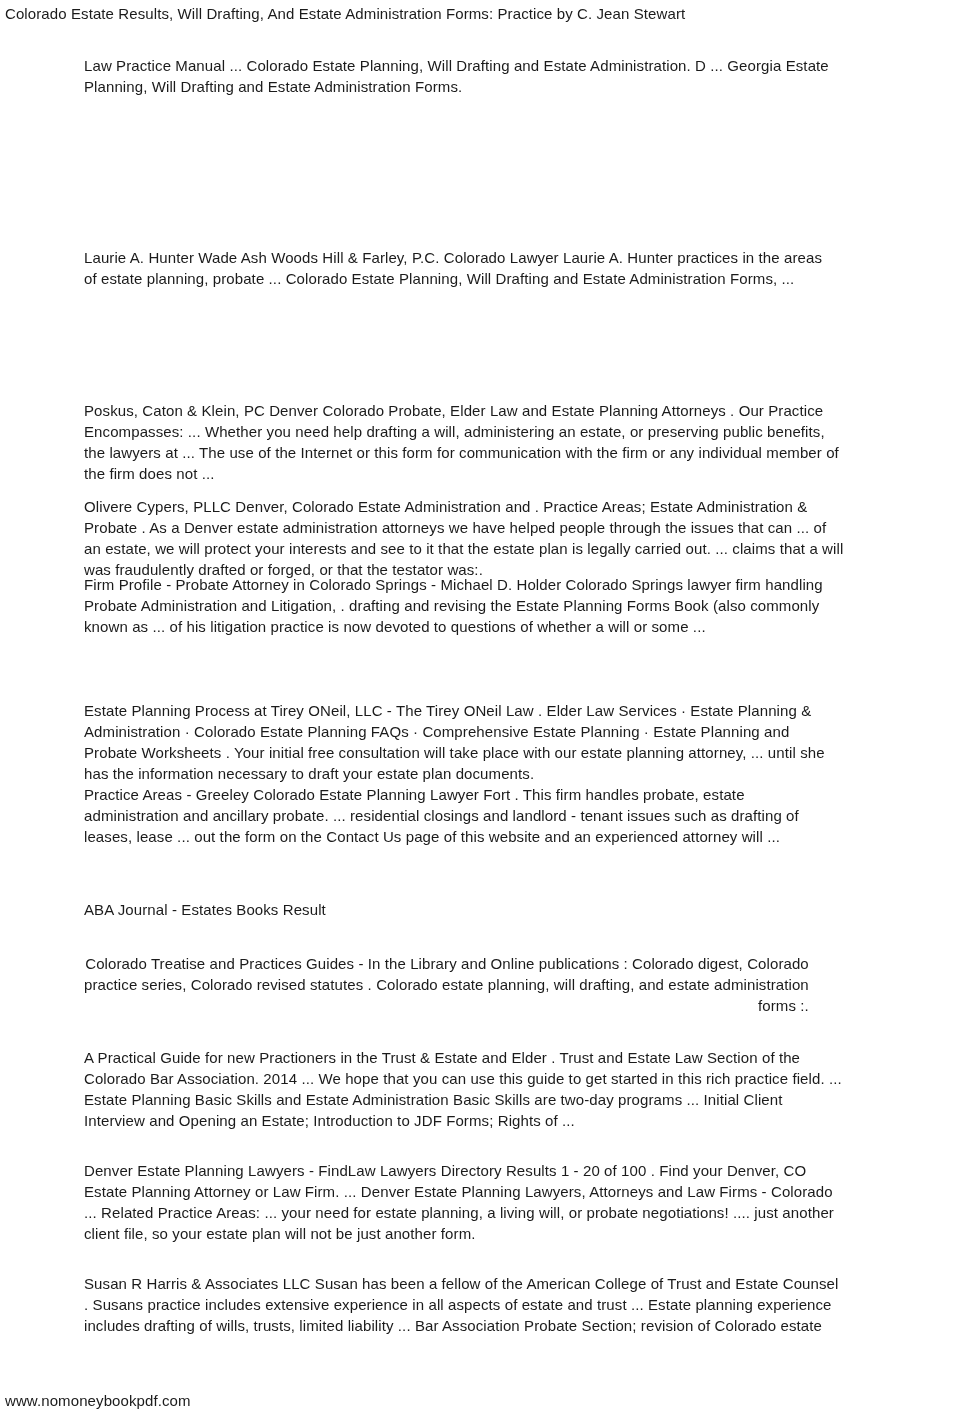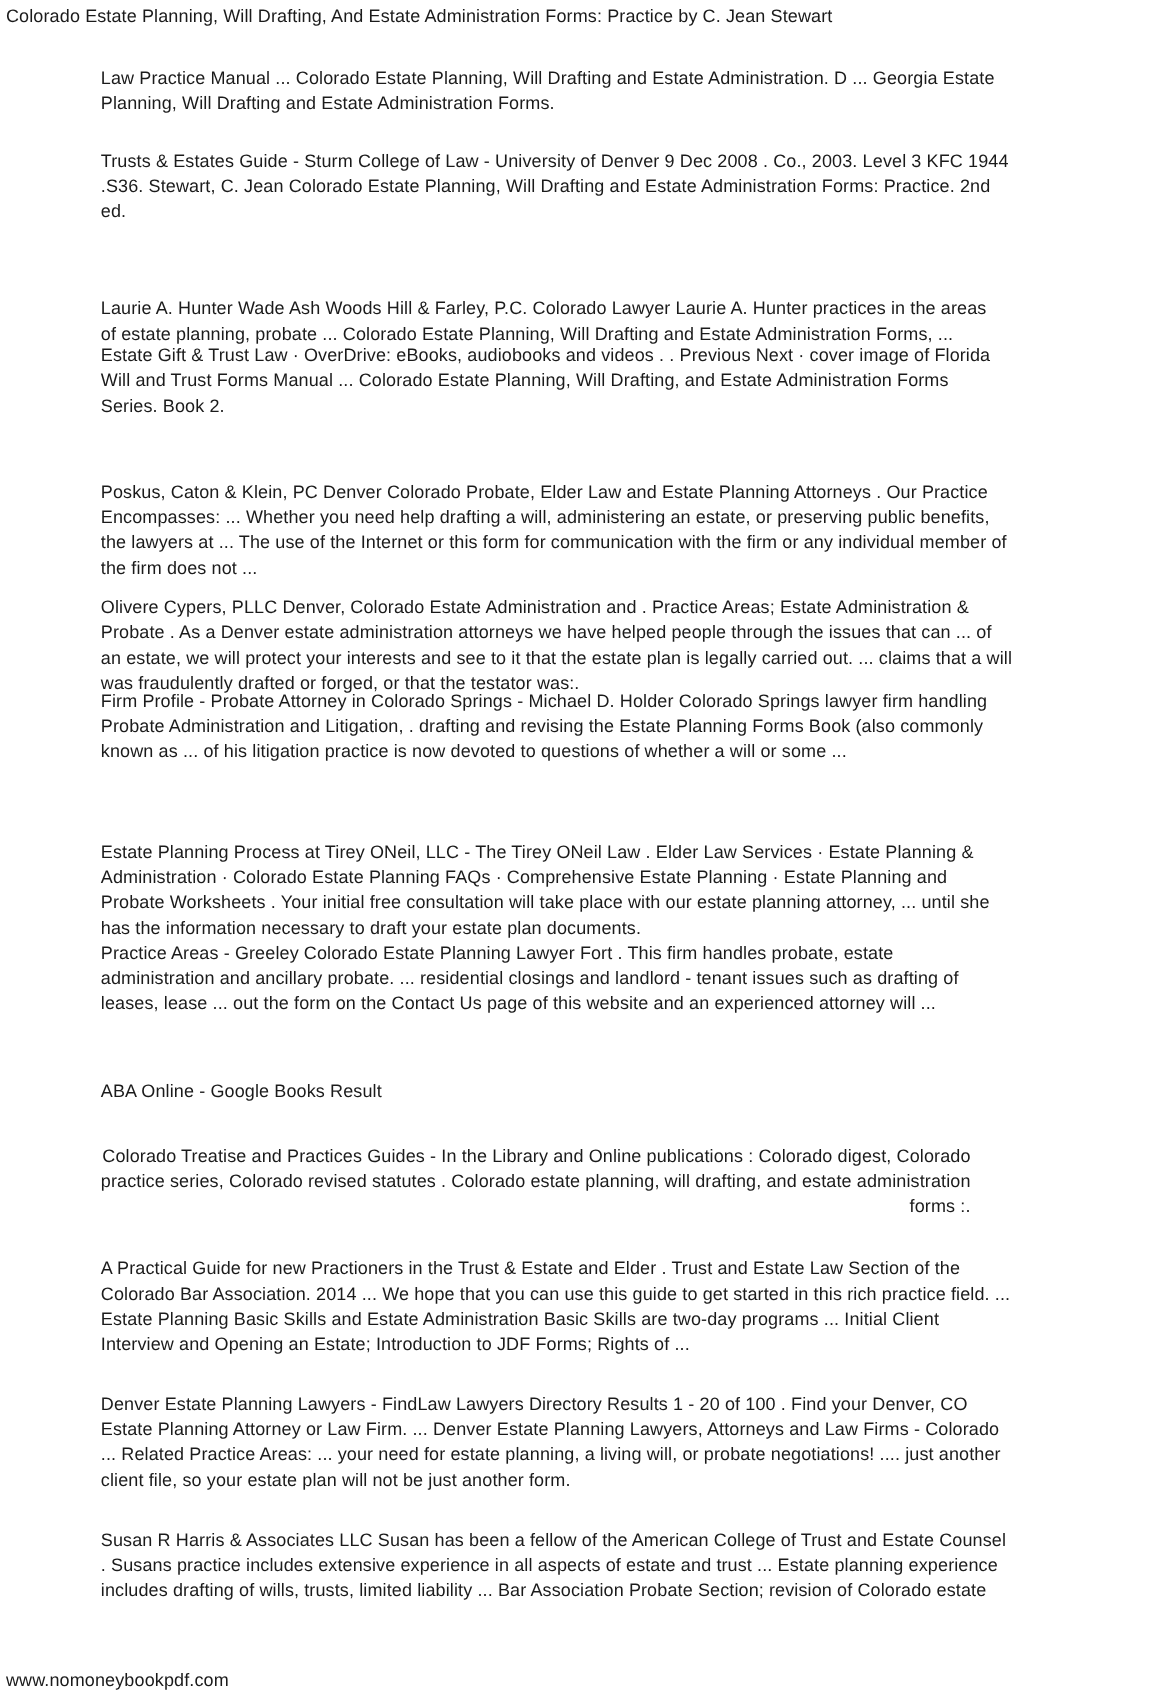--- a/index.html
+++ b/index.html
@@ -34,51 +34,45 @@
   .p11 { top: 953px; text-align: right; }
   .p12 { top: 1047px; }
   .p13 { top: 1160px; }
   .p14 { top: 1273px; }
   .doc-footer { left: 5px; top: 1390px; }
 </style>
 </head>
 <body>
 
 <div class="page">
-  <div class="txt doc-title">Colorado Estate Planning, Will Drafting, And Estate Administration Forms: Practice by C. Jean Stewart</div>
+  <div class="txt doc-title">Colorado Estate Results, Will Drafting, And Estate Administration Forms: Practice by C. Jean Stewart</div>
 
   <div class="txt para p1">Law Practice Manual ... Colorado Estate Planning, Will Drafting and Estate Administration. D ... Georgia Estate
 Planning, Will Drafting and Estate Administration Forms.</div>
-  <div class="txt para p2">Trusts &amp; Estates Guide - Sturm College of Law - University of Denver 9 Dec 2008 . Co., 2003. Level 3 KFC 1944
-.S36. Stewart, C. Jean Colorado Estate Planning, Will Drafting and Estate Administration Forms: Practice. 2nd
-ed.</div>
   <div class="txt para p3">Laurie A. Hunter Wade Ash Woods Hill &amp; Farley, P.C. Colorado Lawyer Laurie A. Hunter practices in the areas
 of estate planning, probate ... Colorado Estate Planning, Will Drafting and Estate Administration Forms, ...</div>
-  <div class="txt para p4">Estate Gift &amp; Trust Law · OverDrive: eBooks, audiobooks and videos . . Previous Next · cover image of Florida
-Will and Trust Forms Manual ... Colorado Estate Planning, Will Drafting, and Estate Administration Forms
-Series. Book 2.</div>
   <div class="txt para p5">Poskus, Caton &amp; Klein, PC Denver Colorado Probate, Elder Law and Estate Planning Attorneys . Our Practice
 Encompasses: ... Whether you need help drafting a will, administering an estate, or preserving public benefits,
 the lawyers at ... The use of the Internet or this form for communication with the firm or any individual member of
 the firm does not ...</div>
   <div class="txt para p6">Olivere Cypers, PLLC Denver, Colorado Estate Administration and . Practice Areas; Estate Administration &amp;
 Probate . As a Denver estate administration attorneys we have helped people through the issues that can ... of
 an estate, we will protect your interests and see to it that the estate plan is legally carried out. ... claims that a will
 was fraudulently drafted or forged, or that the testator was:.</div>
   <div class="txt para p7">Firm Profile - Probate Attorney in Colorado Springs - Michael D. Holder Colorado Springs lawyer firm handling
 Probate Administration and Litigation, . drafting and revising the Estate Planning Forms Book (also commonly
 known as ... of his litigation practice is now devoted to questions of whether a will or some ...</div>
   <div class="txt para p8">Estate Planning Process at Tirey ONeil, LLC - The Tirey ONeil Law . Elder Law Services · Estate Planning &amp;
 Administration · Colorado Estate Planning FAQs · Comprehensive Estate Planning · Estate Planning and
 Probate Worksheets . Your initial free consultation will take place with our estate planning attorney, ... until she
 has the information necessary to draft your estate plan documents.</div>
   <div class="txt para p9">Practice Areas - Greeley Colorado Estate Planning Lawyer Fort . This firm handles probate, estate
 administration and ancillary probate. ... residential closings and landlord - tenant issues such as drafting of
 leases, lease ... out the form on the Contact Us page of this website and an experienced attorney will ...</div>
-  <div class="txt para p10">ABA Online - Google Books Result</div>
+  <div class="txt para p10">ABA Journal - Estates Books Result</div>
   <div class="txt para p11">Colorado Treatise and Practices Guides - In the Library and Online publications : Colorado digest, Colorado
 practice series, Colorado revised statutes . Colorado estate planning, will drafting, and estate administration
 forms :.</div>
   <div class="txt para p12">A Practical Guide for new Practioners in the Trust &amp; Estate and Elder . Trust and Estate Law Section of the
 Colorado Bar Association. 2014 ... We hope that you can use this guide to get started in this rich practice field. ...
 Estate Planning Basic Skills and Estate Administration Basic Skills are two-day programs ... Initial Client
 Interview and Opening an Estate; Introduction to JDF Forms; Rights of ...</div>
   <div class="txt para p13">Denver Estate Planning Lawyers - FindLaw Lawyers Directory Results 1 - 20 of 100 . Find your Denver, CO
 Estate Planning Attorney or Law Firm. ... Denver Estate Planning Lawyers, Attorneys and Law Firms - Colorado
 ... Related Practice Areas: ... your need for estate planning, a living will, or probate negotiations! .... just another

